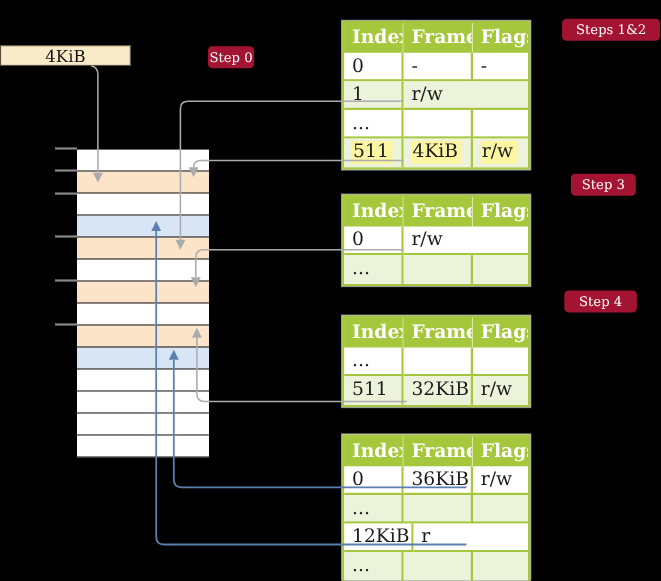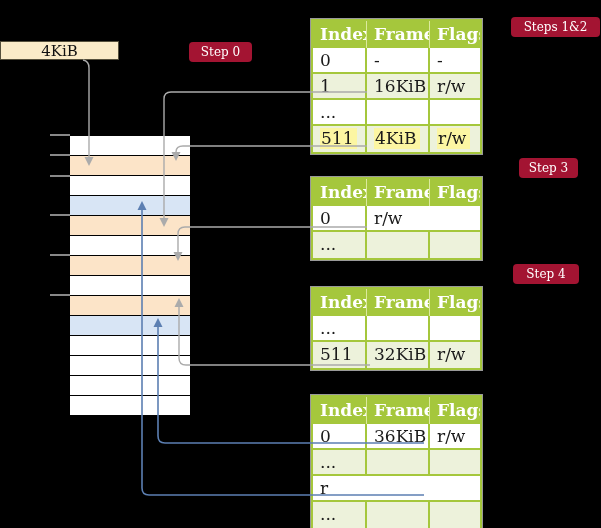--- a/index.html
+++ b/index.html
@@ -8,21 +8,21 @@
 
   
   .frame-label{position:absolute;left:0;top:41;width:119px;height:19px;left:0px;top:41px;
     background:#FAEBC8;border:1px solid #55503c;box-sizing:border-box;
     display:flex;align-items:center;justify-content:center;
     font-size:15px;color:#111;}
 
   
   .badge{position:absolute;background:#A31432;color:#fff;border-radius:4px;
     display:flex;align-items:center;justify-content:center;font-size:12px;line-height:1;}
-  .badge.b-step0{left:189px;top:42px;width:63px;height:20px;}
+  .badge.b-step0{left:189px;top:42px;width:42px;height:20px;}
   .badge.b-steps12{left:511px;top:17px;width:89px;height:20px;}
   .badge.b-step3{left:519px;top:158px;width:59px;height:20px;justify-content:center;}
   .badge.b-step4{left:513px;top:264px;width:66px;height:20px;}
 
   
   #memory-column{position:absolute;left:70px;top:135px;width:120px;border-top:1px solid #000;}
   .mem-row{height:20px;box-sizing:border-box;border-bottom:1px solid #000;}
   .mem-row.white{background:#ffffff;}
   .mem-row.peach{background:#FCE4C8;}
   .mem-row.blue{background:#D8E5F5;}
@@ -101,21 +101,20 @@
         <div class="pt-cell c1">Frame</div>
         <div class="pt-cell c2">Flags</div>
       </div>
       <div class="pt-row shade-white">
         <div class="pt-cell c0">0</div>
         <div class="pt-cell c1">-</div>
         <div class="pt-cell c2">-</div>
       </div>
       <div class="pt-row shade-green">
         <div class="pt-cell c0">1</div>
-        <div class="pt-cell c1">16KiB</div>
         <div class="pt-cell c2">r/w</div>
       </div>
       <div class="pt-row shade-white">
         <div class="pt-cell c0">...</div>
         <div class="pt-cell c1"></div>
         <div class="pt-cell c2"></div>
       </div>
       <div class="pt-row shade-green">
         <div class="pt-cell c0"><span class="hl">511</span></div>
         <div class="pt-cell c1"><span class="hl">4KiB</span></div>
@@ -165,20 +164,21 @@
         <div class="pt-cell c0">0</div>
         <div class="pt-cell c1">36KiB</div>
         <div class="pt-cell c2">r/w</div>
       </div>
       <div class="pt-row shade-green">
         <div class="pt-cell c0">...</div>
         <div class="pt-cell c1"></div>
         <div class="pt-cell c2"></div>
       </div>
       <div class="pt-row shade-white">
+        <div class="pt-cell c1">12KiB</div>
         <div class="pt-cell c2">r</div>
       </div>
       <div class="pt-row shade-green">
         <div class="pt-cell c0">...</div>
         <div class="pt-cell c1"></div>
         <div class="pt-cell c2"></div>
       </div>
     </div>
 
   <svg id="connectors" width="601" height="528">

